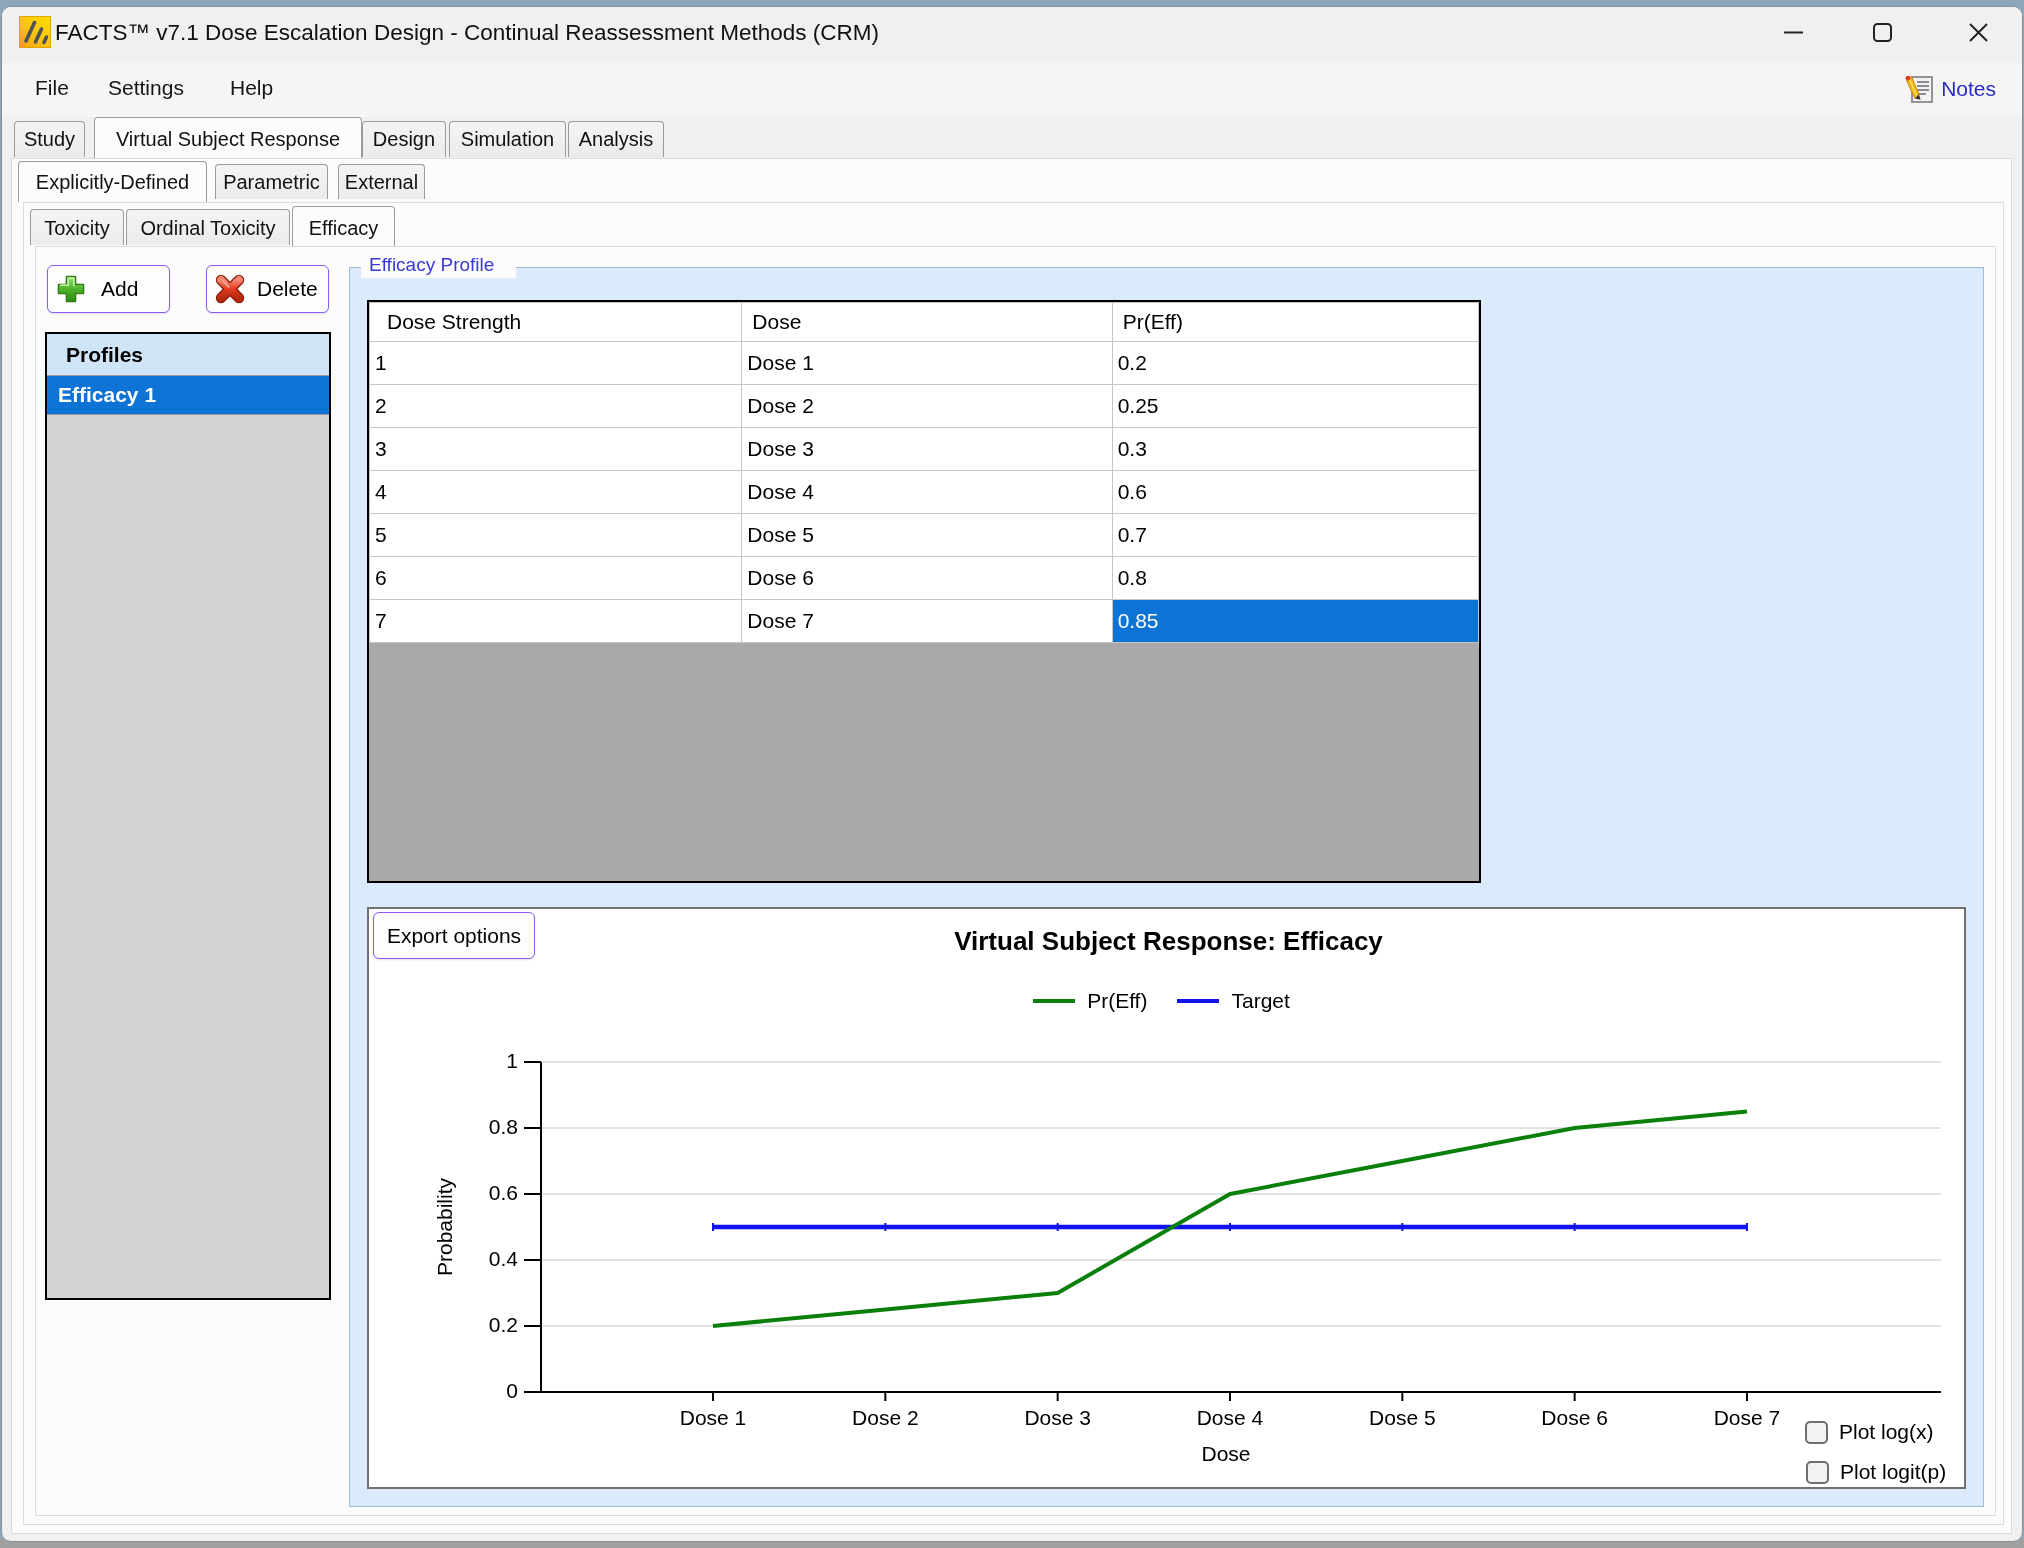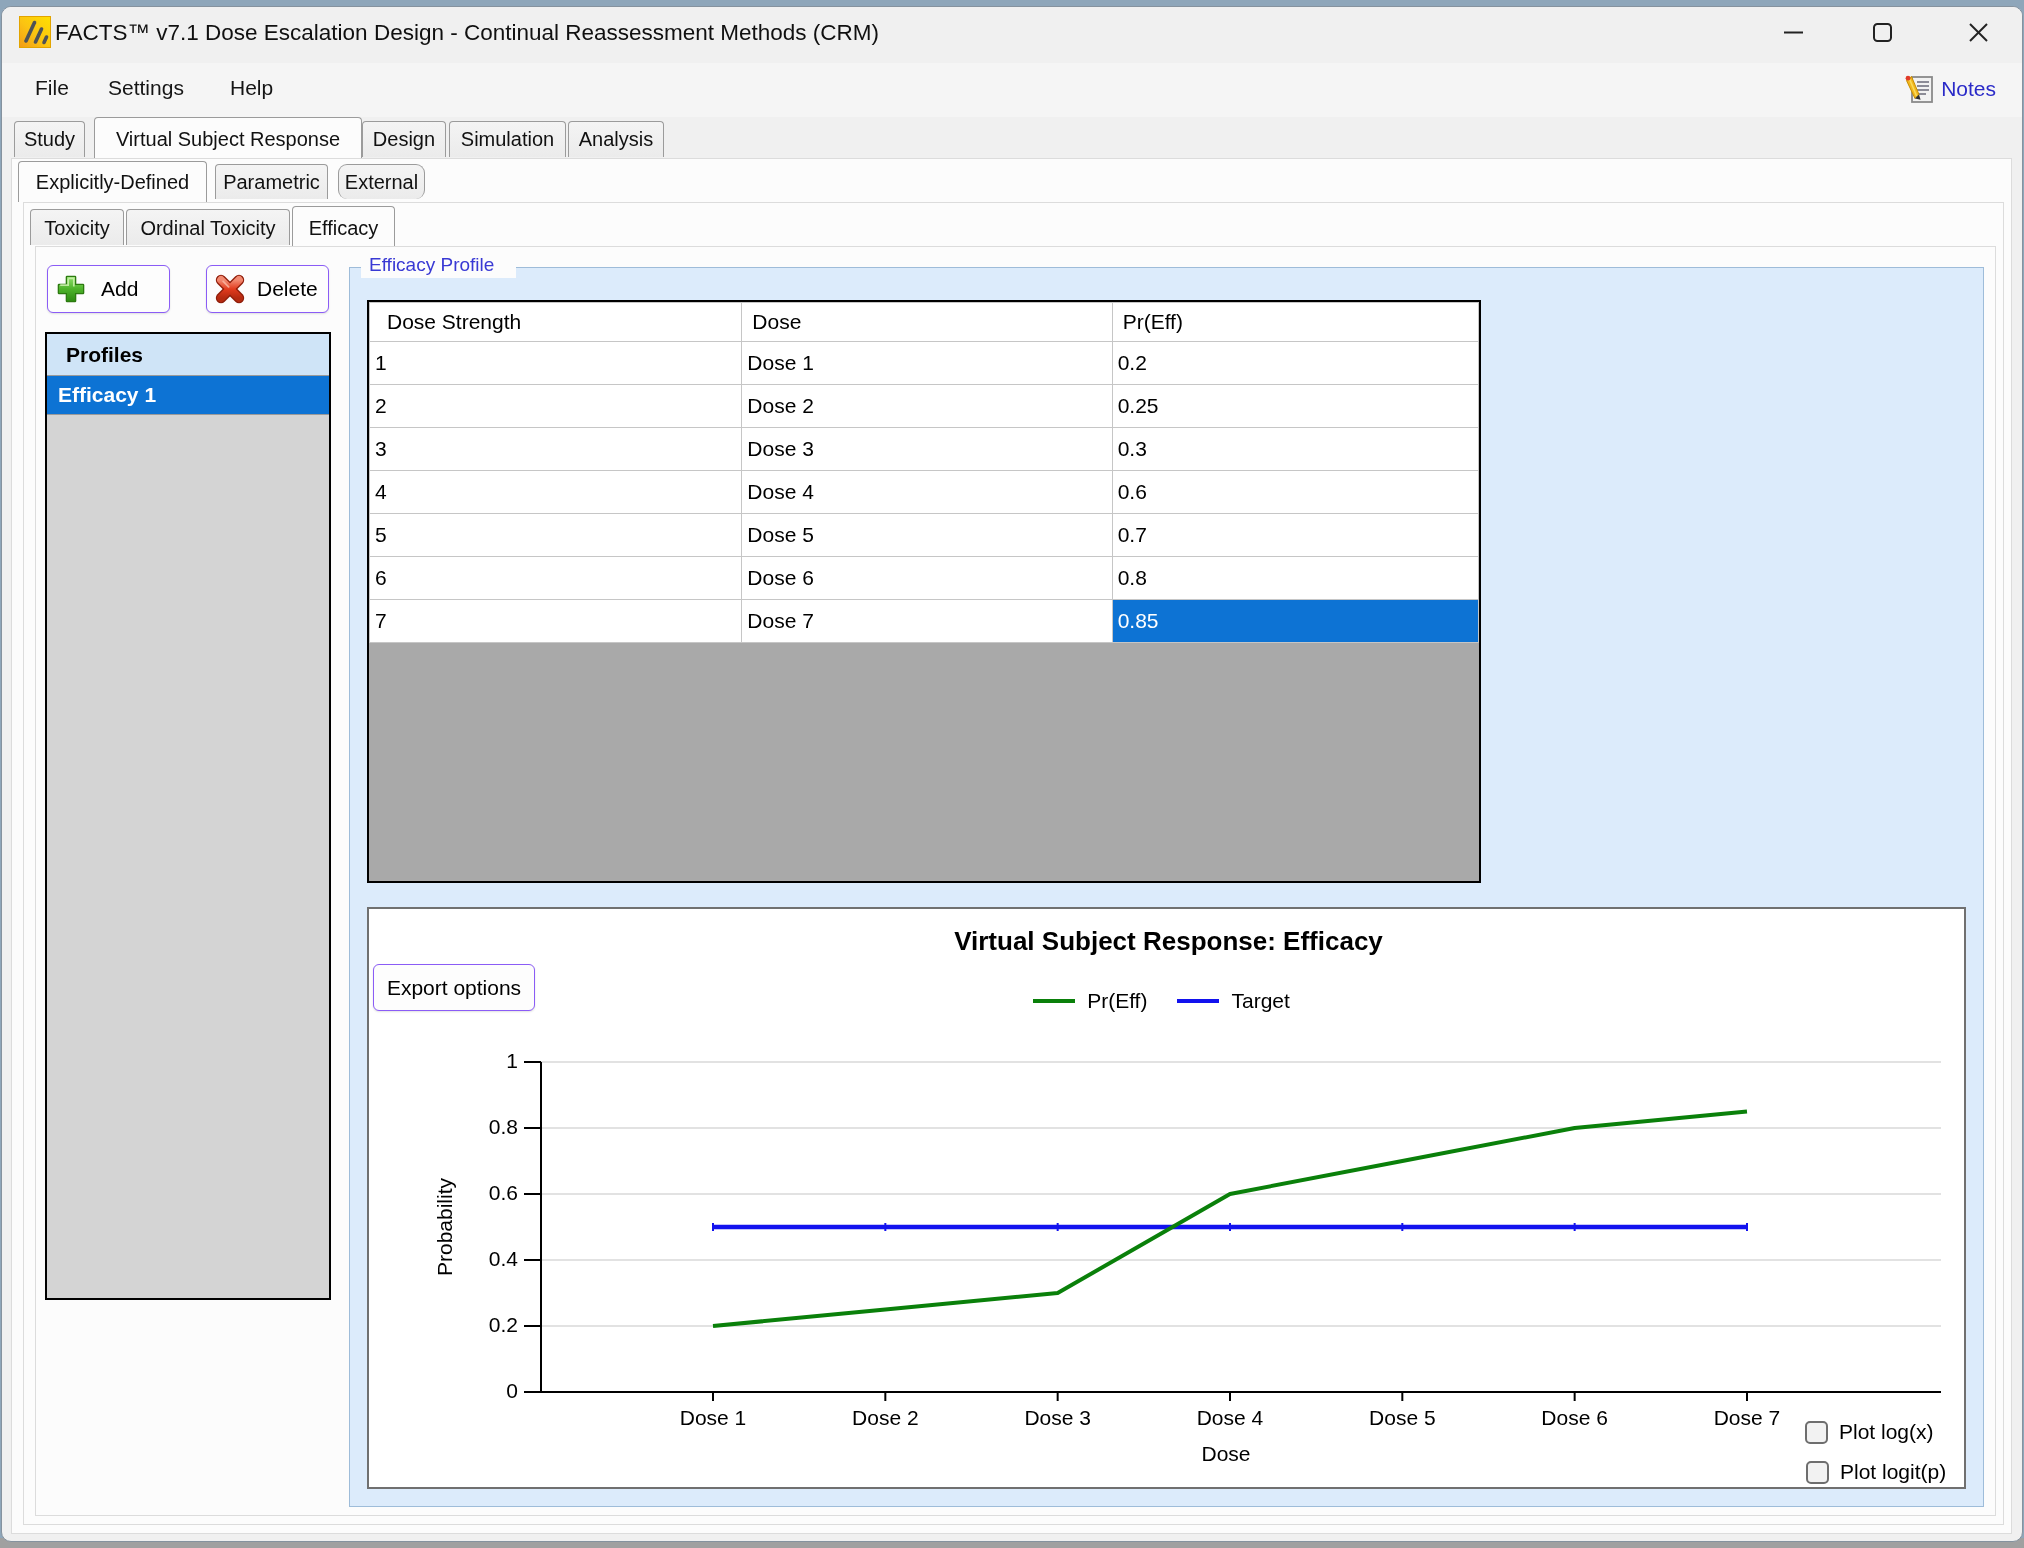--- a/index.html
+++ b/index.html
@@ -66,21 +66,21 @@
                 border:2px solid #000; background:#a9a9a9; z-index:4; overflow:hidden; }
   #dose-table table { border-collapse:collapse; width:100%; table-layout:fixed;border-radius:28px; }
   #dose-table th, #dose-table td { border:1px solid #c6c6c6; background:#fff; font-weight:normal;
                  text-align:left; font-size:21px; padding:0 0 0 5px; height:43px; }
   #dose-table th { height:39px; padding-left:10px; border-bottom:1px solid #c6c6c6; }
   #dose-table th:first-child { padding-left:17px; }
   #dose-table td.selected { background:#0d73d4; color:#fff; }
   
   #chart-panel { position:absolute; left:365px; top:900px; width:1599px; height:582px;
                  background:#fff; border:2px solid #707070; z-index:3; }
-  #export-btn { z-index:5; left:371px; top:957px; width:162px; height:47px; justify-content:center; }
+  #export-btn { z-index:5; left:371px; top:905px; width:162px; height:47px; justify-content:center; }
   #chart-title { z-index:5; position:absolute; left:539px; top:919px; width:1255px; text-align:center;
                  font-size:26px; font-weight:bold; color:#000; }
   #legend { z-index:5; position:absolute; left:532px; top:982px; width:1255px; display:flex;
             justify-content:center; gap:30px; align-items:center; }
   .legend-item { display:flex; align-items:center; gap:12px; }
   .legend-swatch { width:42px; height:4px; }
   .legend-label { font-size:21px; }
   #chart-svg { z-index:4; position:absolute; left:365px; top:900px; }
   .ytick-label { z-index:5; position:absolute; width:60px; text-align:right; font-size:21px; transform:translateY(-13px); }
   .xtick-label { z-index:5; position:absolute; width:120px; text-align:center; font-size:21px; transform:translateX(-60px); }
@@ -171,21 +171,21 @@
     </div>
 
   <div id="page1"></div>
 
   <div class="tab active" style="left:16px; top:154px; width:189px; height:41px; padding-top:9px; z-index:6;">
       <span>Explicitly-Defined</span>
     </div>
   <div class="tab" style="left:213px; top:157px; width:113px; height:35px; padding-top:6px; z-index:4;">
       <span>Parametric</span>
     </div>
-  <div class="tab" style="left:336px; top:157px; width:87px; height:35px; padding-top:6px; z-index:4;border-radius:9px;">
+  <div class="tab" style="left:336px; top:157px; width:87px; height:35px; padding-top:6px; z-index:4;">
       <span>External</span>
     </div>
   <div id="page2-abs" style="position:absolute; left:21px; top:195px; width:1981px; height:1323px; background:#fcfcfc; border:1px solid #dcdcdc; z-index:1;"></div>
 
   <div class="tab" style="left:28px; top:202px; width:94px; height:36px; padding-top:7px; z-index:6;">
       <span>Toxicity</span>
     </div>
   <div class="tab" style="left:124px; top:202px; width:164px; height:36px; padding-top:7px; z-index:6;">
       <span>Ordinal Toxicity</span>
     </div>

